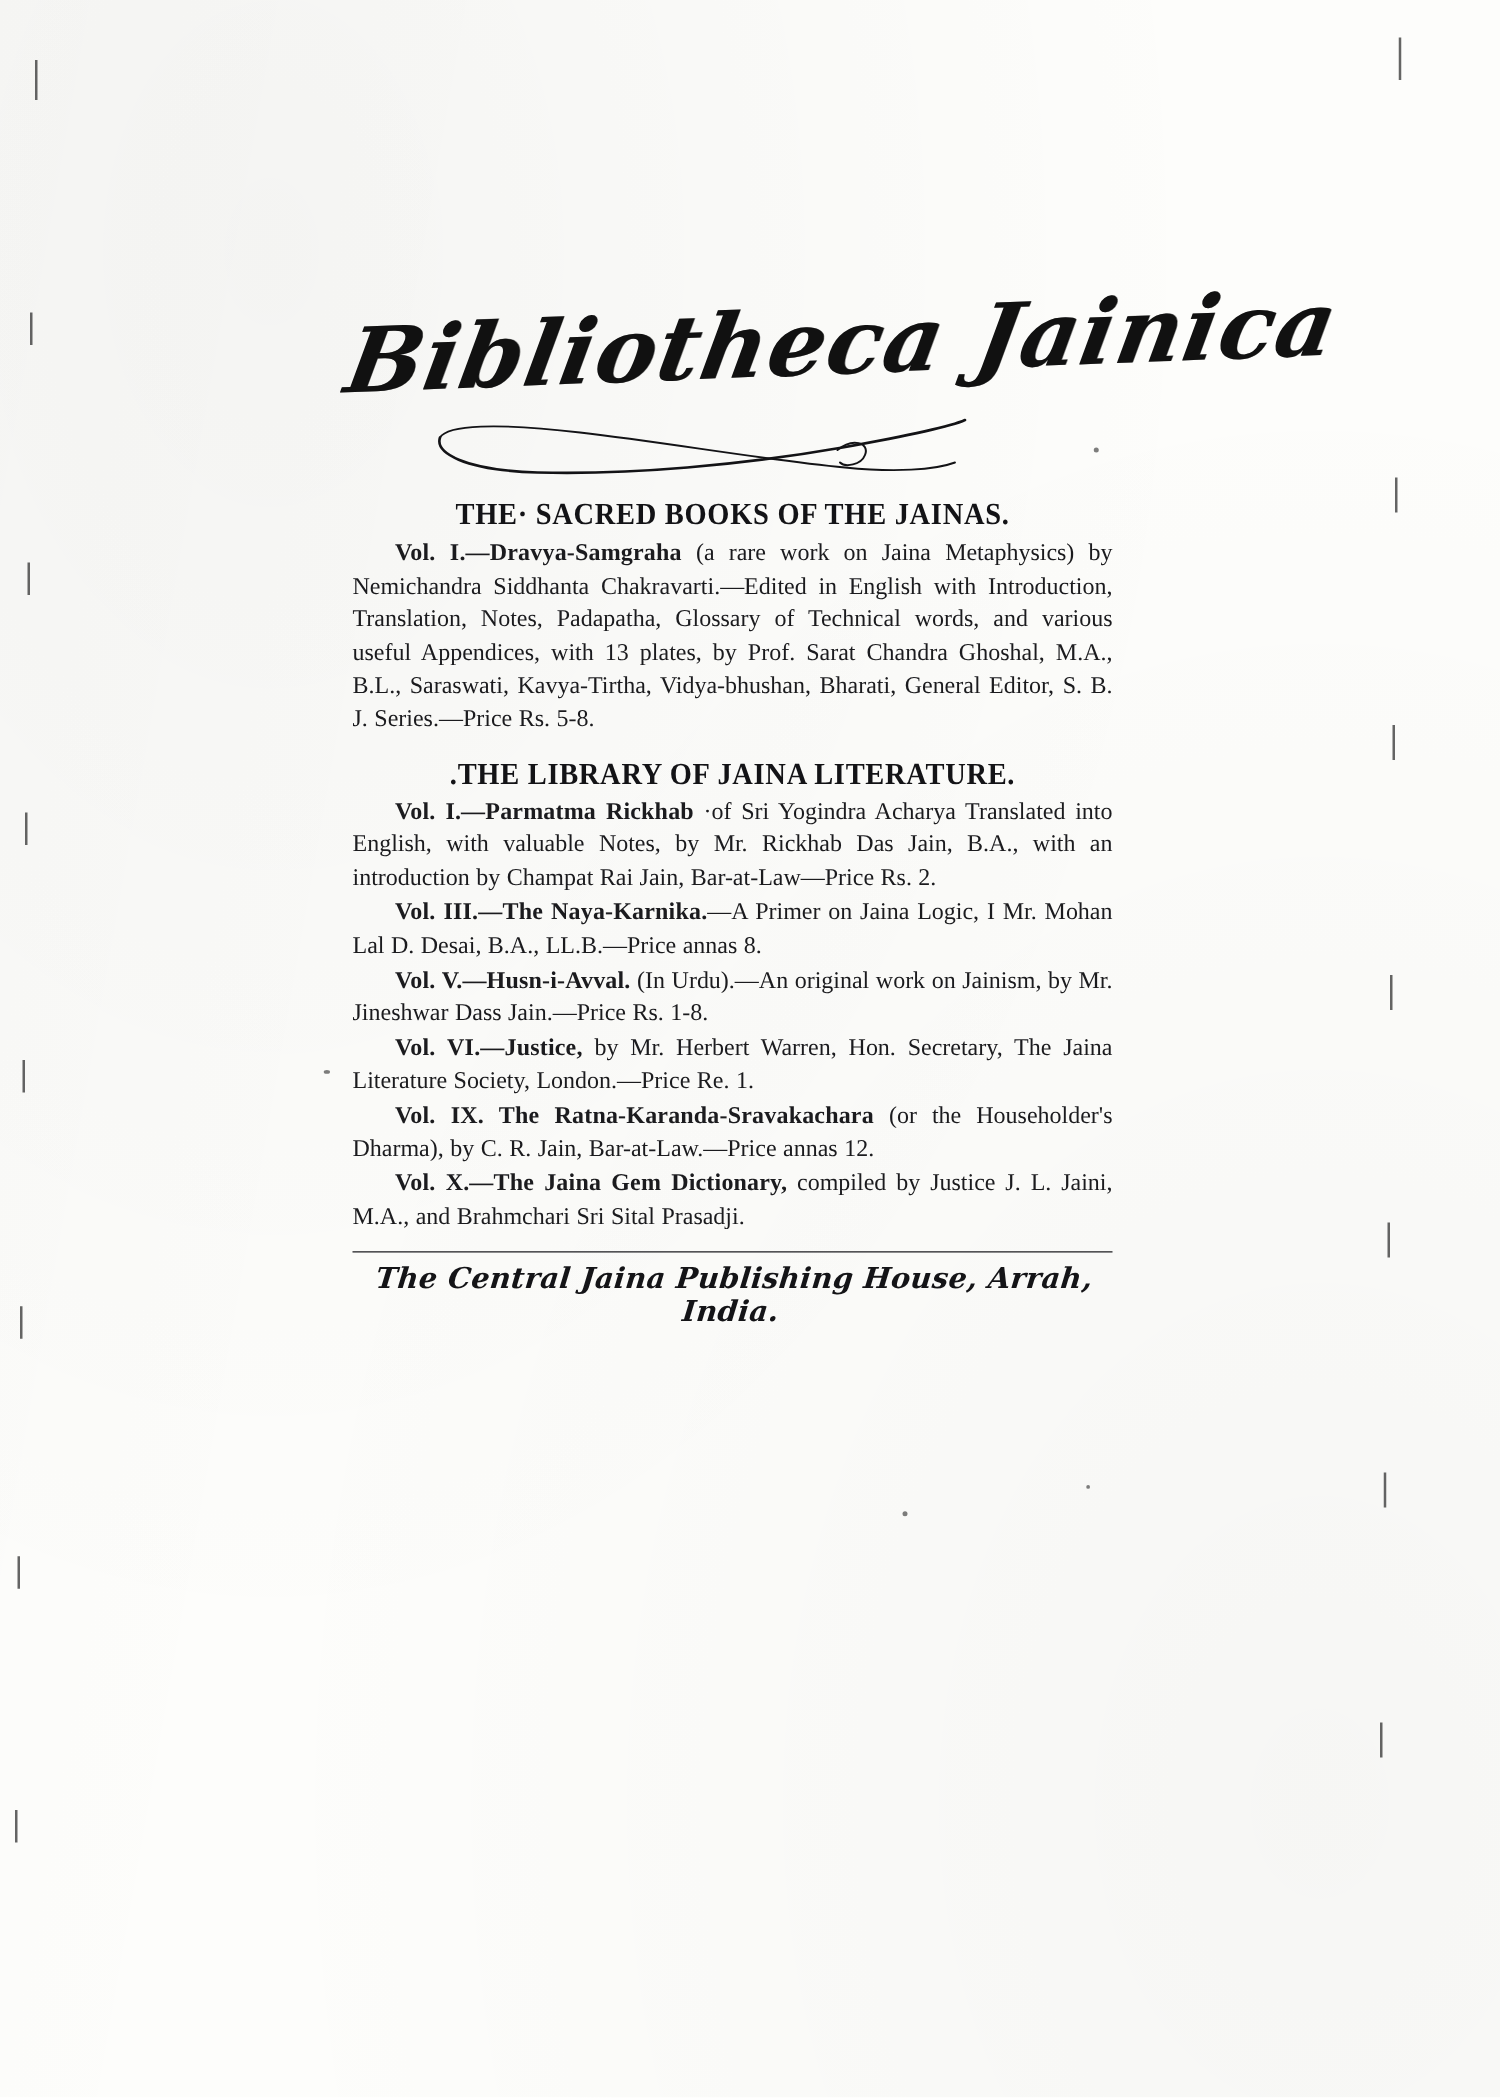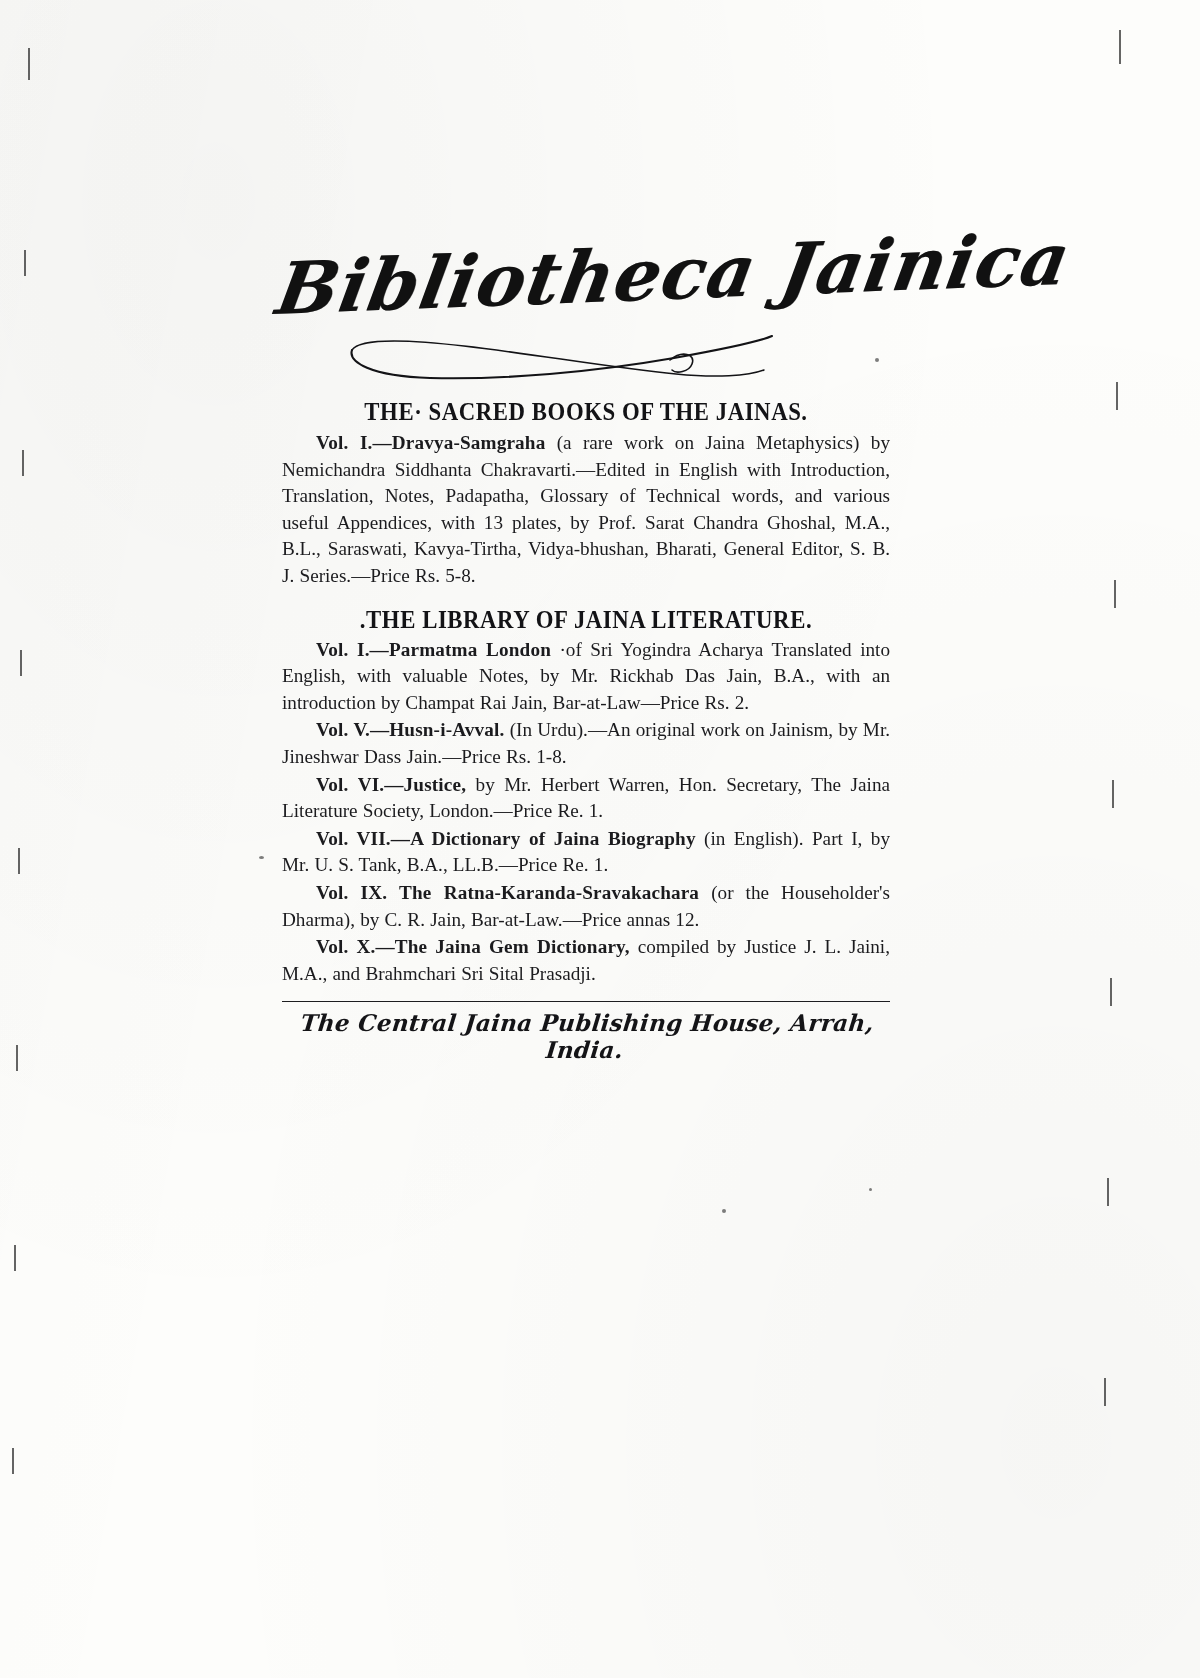--- a/index.html
+++ b/index.html
@@ -182,37 +182,37 @@
 
   <h2 class="section-heading">THE· SACRED BOOKS OF THE JAINAS.</h2>
 
   <p class="entry first-para">
     <b class="vol-label">Vol. I.—</b><b>Dravya-Samgraha</b><span> (a rare work on Jaina Metaphysics) by Nemichandra Siddhanta Chakravarti.—Edited in English with Introduction, Translation, Notes, Padapatha, Glossary of Technical words, and various useful Appendices, with 13 plates, by Prof. Sarat Chandra Ghoshal, M.A., B.L., Saraswati, Kavya-Tirtha, Vidya-bhushan, Bharati, General Editor, S. B. J. Series.—Price Rs. 5-8.</span>
   </p>
 
   <h2 class="section-heading second">.THE LIBRARY OF JAINA LITERATURE.</h2>
 
   <p class="entry">
-    <b class="vol-label">Vol. I.—</b><b>Parmatma London</b><span> ·of Sri Yogindra Acharya Translated into English, with valuable Notes, by Mr. Rickhab Das Jain, B.A., with an introduction by Champat Rai Jain, Bar-at-Law—Price Rs. 2.</span>
-  </p>
-
-
+    <b class="vol-label">Vol. I.—</b><b>Parmatma Rickhab</b><span> ·of Sri Yogindra Acharya Translated into English, with valuable Notes, by Mr. Rickhab Das Jain, B.A., with an introduction by Champat Rai Jain, Bar-at-Law—Price Rs. 2.</span>
+  </p>
+
+
+  <p class="entry">
+    <b class="vol-label">Vol. III.—</b><b>The Naya-Karnika.</b><span>—A Primer on Jaina Logic, I Mr. Mohan Lal D. Desai, B.A., LL.B.—Price annas 8.</span>
+  </p>
 
 
   <p class="entry">
     <b class="vol-label">Vol. V.—</b><b>Husn-i-Avval.</b><span> (In Urdu).—An original work on Jainism, by Mr. Jineshwar Dass Jain.—Price Rs. 1-8.</span>
   </p>
 
   <p class="entry">
     <b class="vol-label">Vol. VI.—</b><b>Justice,</b><span> by Mr. Herbert Warren, Hon. Secretary, The Jaina Literature Society, London.—Price Re. 1.</span>
   </p>
 
-  <p class="entry">
-    <b class="vol-label">Vol. VII.—</b><b>A Dictionary of Jaina Biography</b><span> (in English). Part I, by Mr. U. S. Tank, B.A., LL.B.—Price Re. 1.</span>
-  </p>
 
   <p class="entry">
     <b class="vol-label">Vol. IX.  </b><b>The Ratna-Karanda-Sravakachara</b><span> (or the Householder's Dharma), by C. R. Jain, Bar-at-Law.—Price annas 12.</span>
   </p>
 
   <p class="entry">
     <b class="vol-label">Vol. X.—</b><b>The Jaina Gem Dictionary,</b><span> compiled by Justice J. L. Jaini, M.A., and Brahmchari Sri Sital Prasadji.</span>
   </p>
 
   <hr class="imprint-rule">

